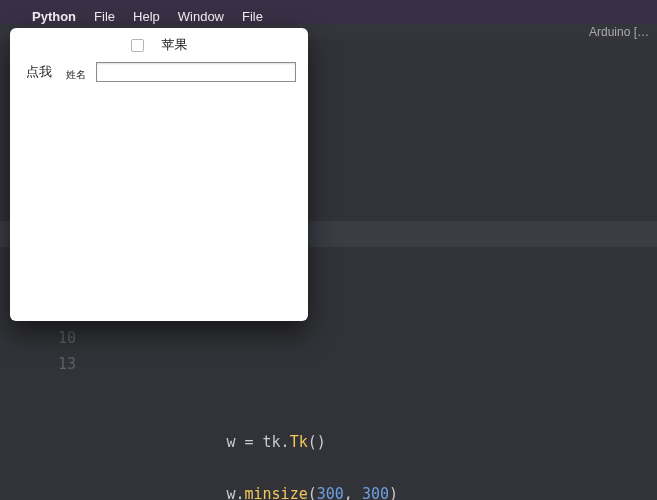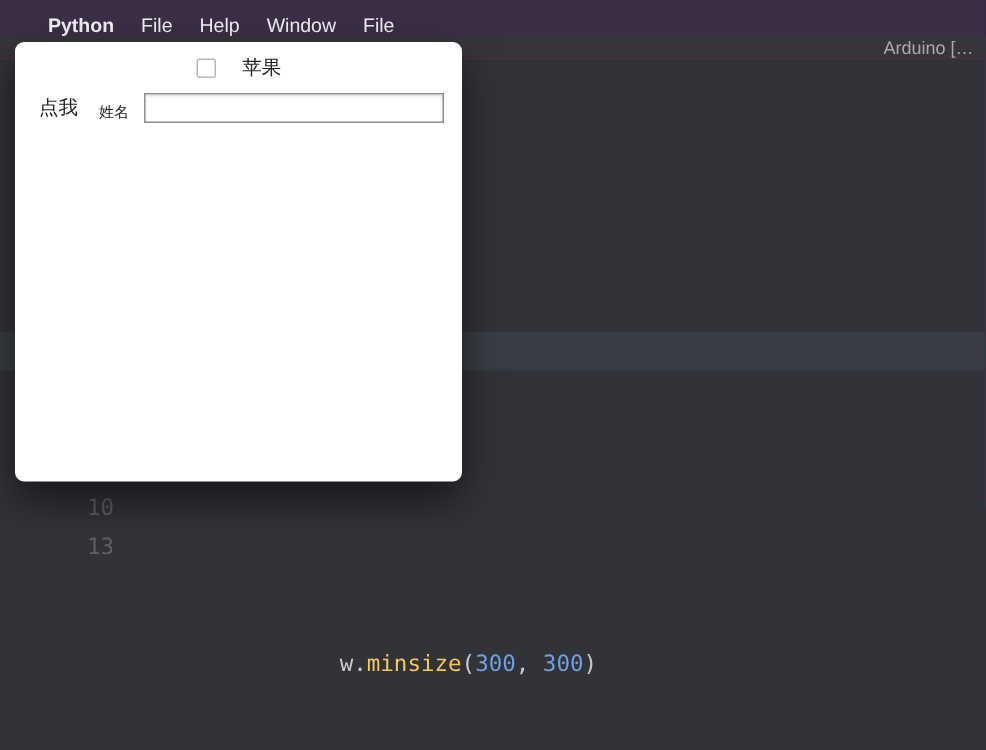--- a/index.html
+++ b/index.html
@@ -241,20 +241,21 @@
       <div class="line">13</div>
     </div>
     <div class="code">
 <div class="line">                 <span class="kw">as</span><span> tk</span></div>
 <div class="line"></div>
 <div class="line"></div>
 <div class="line hl">              <span class="fn">w</span><span class="pn">():</span></div>
 <div class="line">              <span class="sf">self</span><span class="pn">):</span></div>
 <div class="line"></div>
 <div class="line"></div>
+<div class="line">              <span>w = tk.</span><span class="fn">Tk</span><span class="pn">()</span></div>
 <div class="line">              <span>w.</span><span class="fn">minsize</span><span class="pn">(</span><span class="num">300</span><span>, </span><span class="num">300</span><span class="pn">)</span></div>
 
 
 
 
 
     </div>
   </div>
 
 </div>

